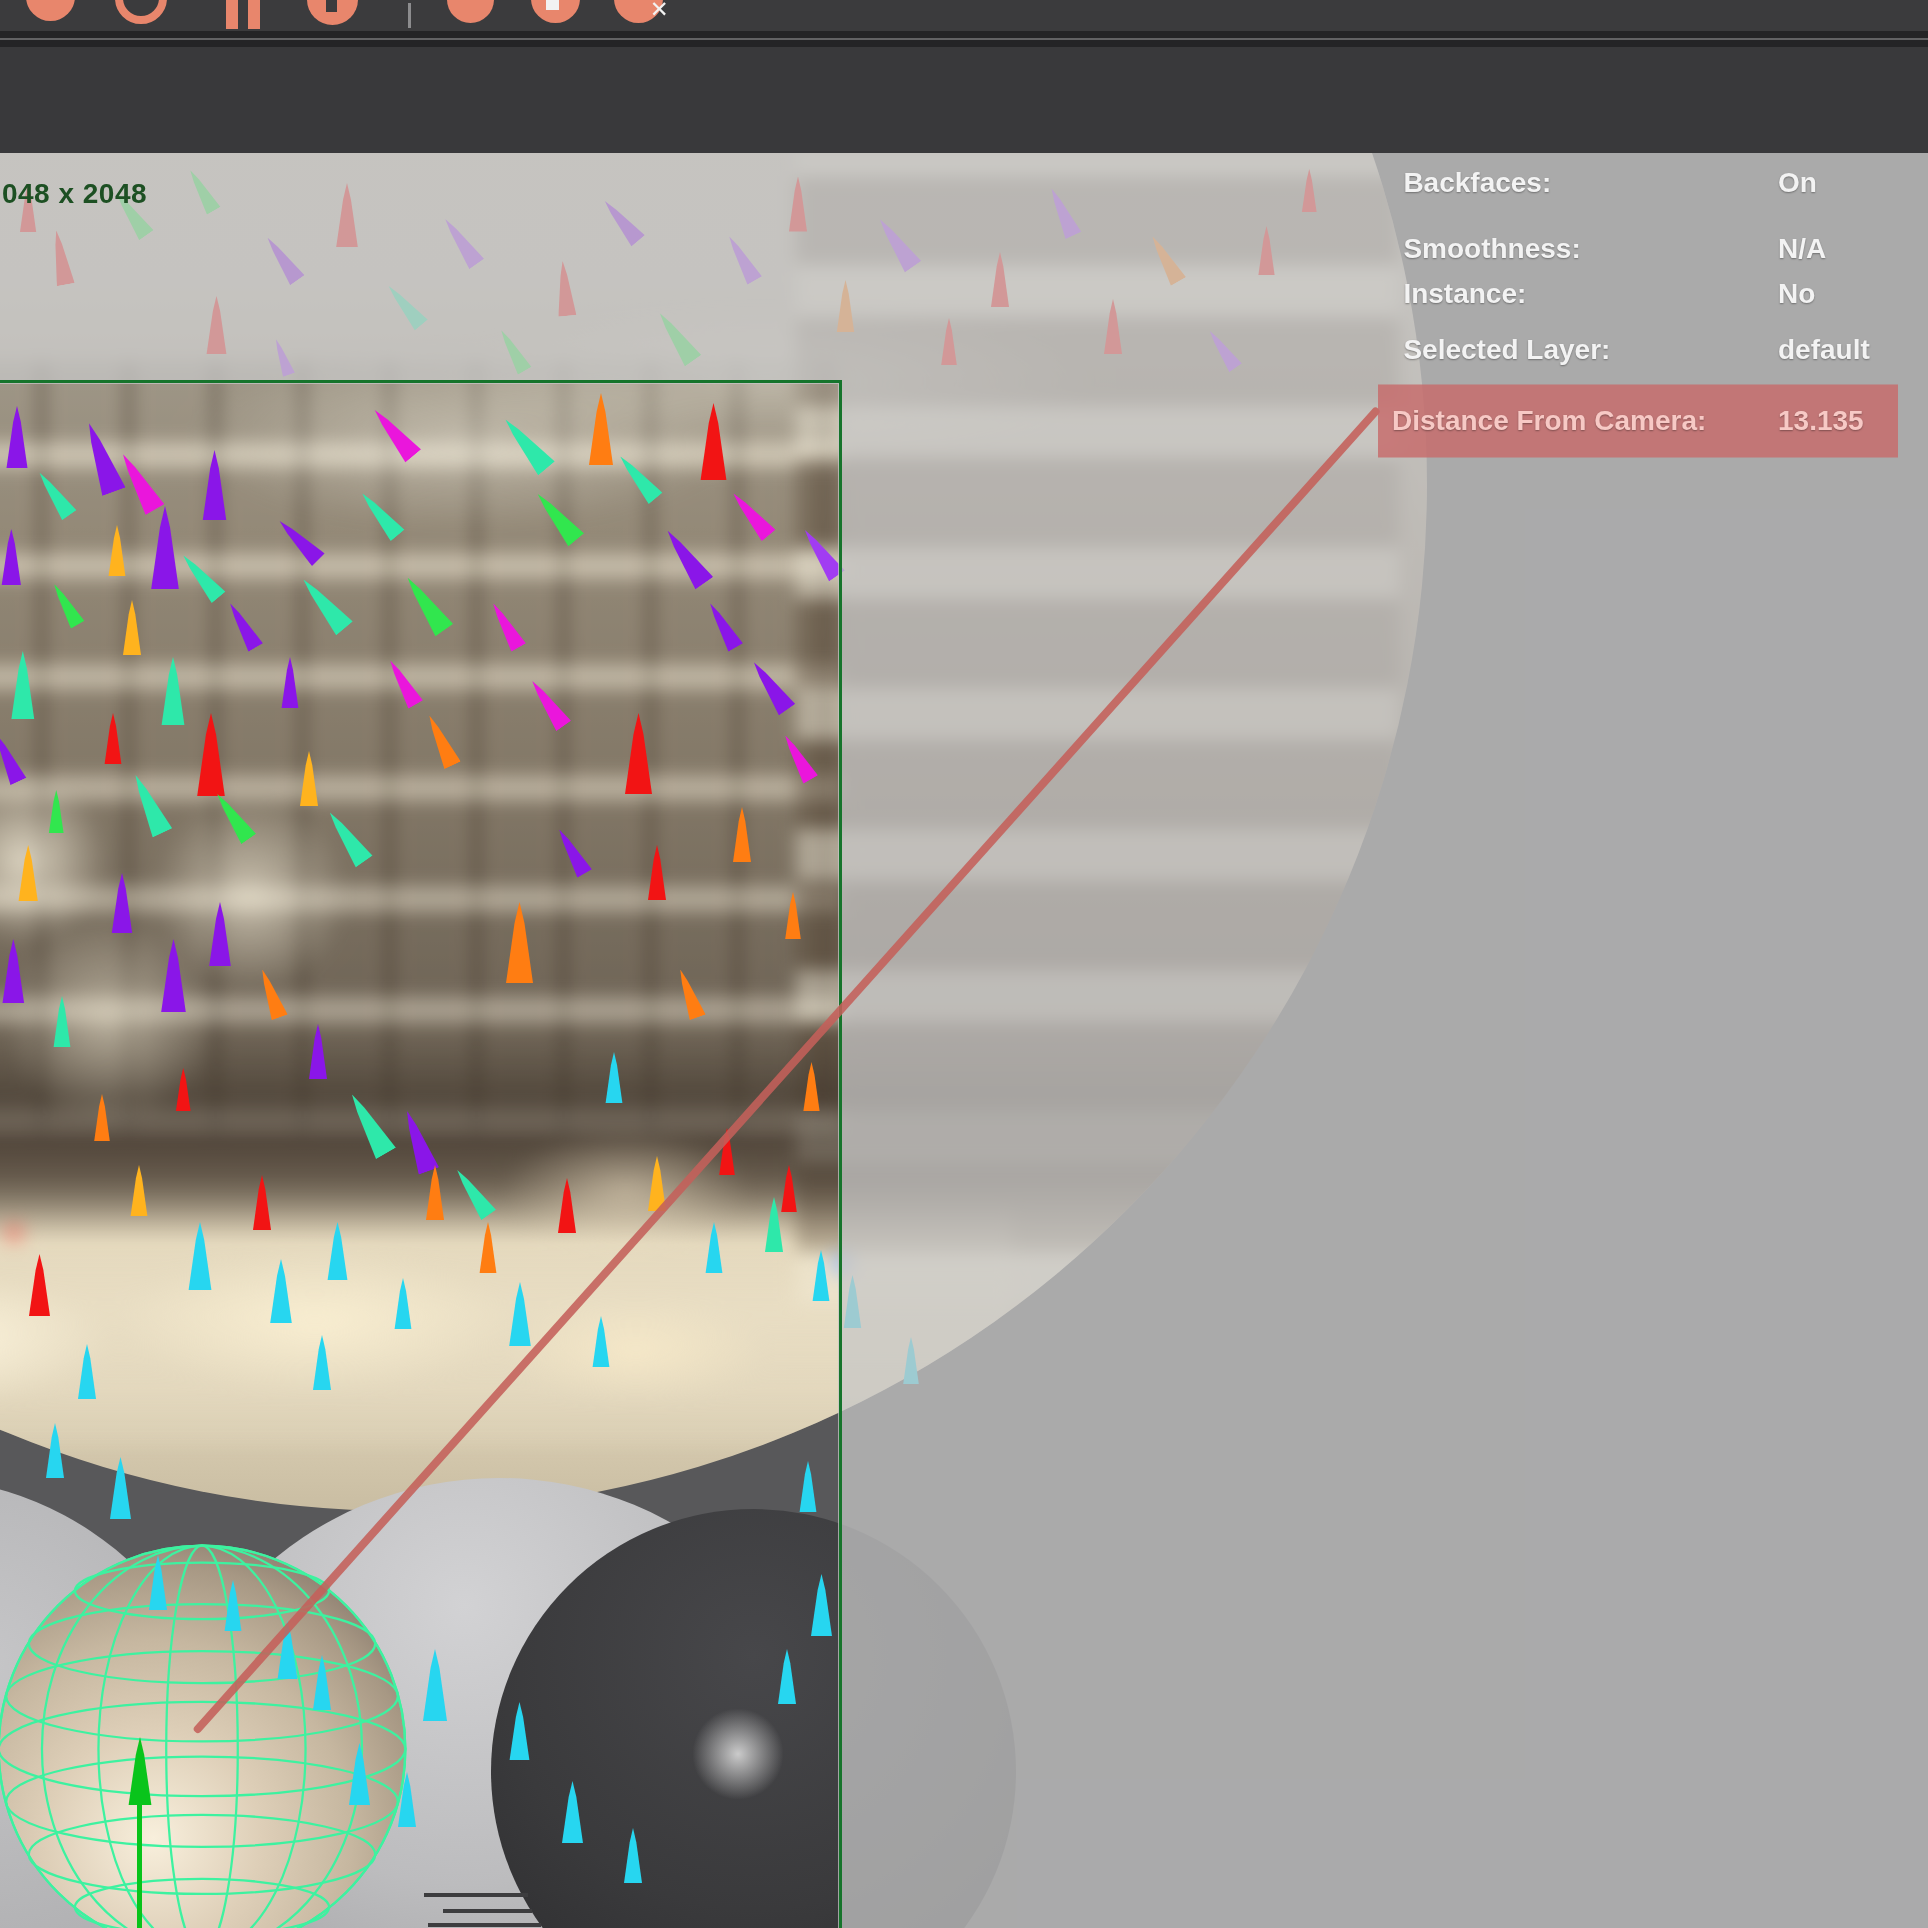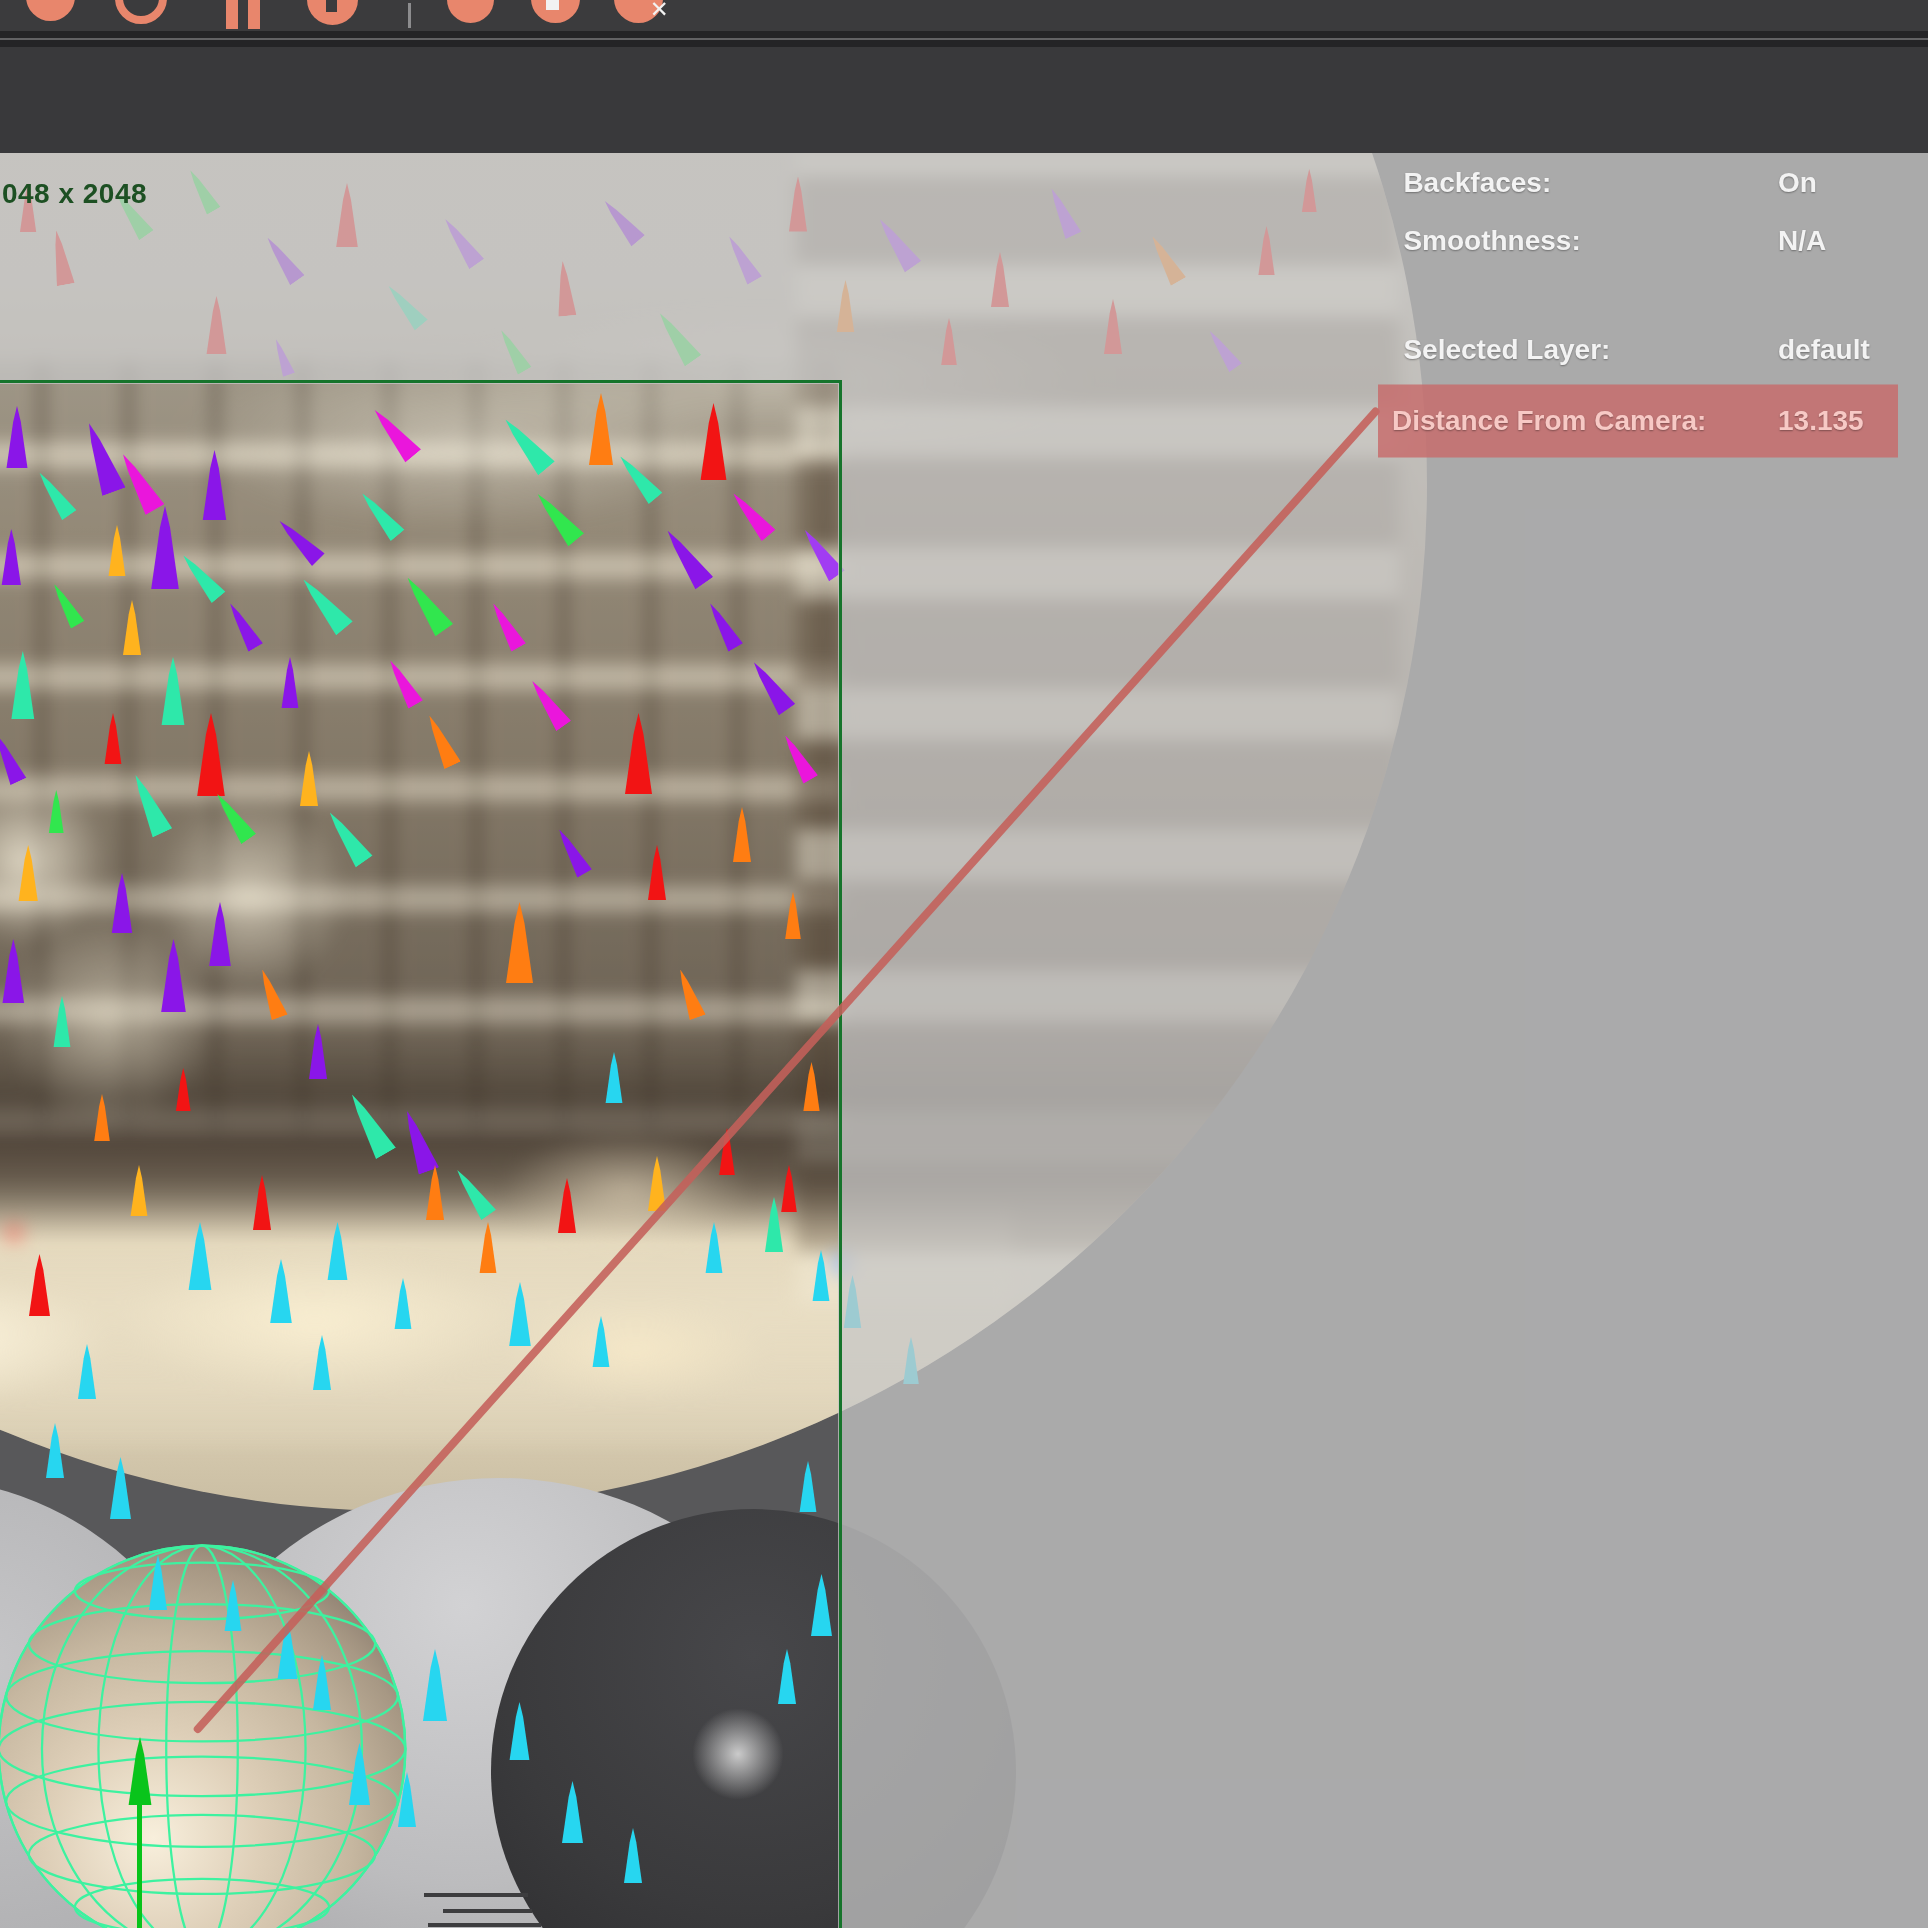--- a/index.html
+++ b/index.html
@@ -321,25 +321,29 @@
     <div class="anno-line" id="anno-line" style="left: 195px; top: 1575px; width: 1775px; height: 7.5px; transform: rotate(-48.2049deg);"></div>
 
     <div class="res-label">048 x 2048</div>
 
     <div class="hud" id="hud">
   <div class="hud-row" style="top: 1.9px;">
     <span class="hud-label">Backfaces:</span>
     <span class="hud-value">On</span>
   </div>
 
-  <div class="hud-row" style="top: 60px; text-align: right;">
+  <div class="hud-row" style="top: 68px; text-align: right;">
     <span class="hud-label">Smoothness:</span>
     <span class="hud-value">N/A</span>
   </div>
 
+  <div class="hud-row" style="top: 113px;">
+    <span class="hud-label">Instance:</span>
+    <span class="hud-value">No</span>
+  </div>
 
   <div class="hud-row" style="top: 169px;">
     <span class="hud-label">Selected Layer:</span>
     <span class="hud-value">default</span>
   </div>
 
   <div class="hud-row highlight" style="top: 240px;">
     <span class="hud-label">Distance From Camera:</span>
     <span class="hud-value">13.135</span>
   </div>

